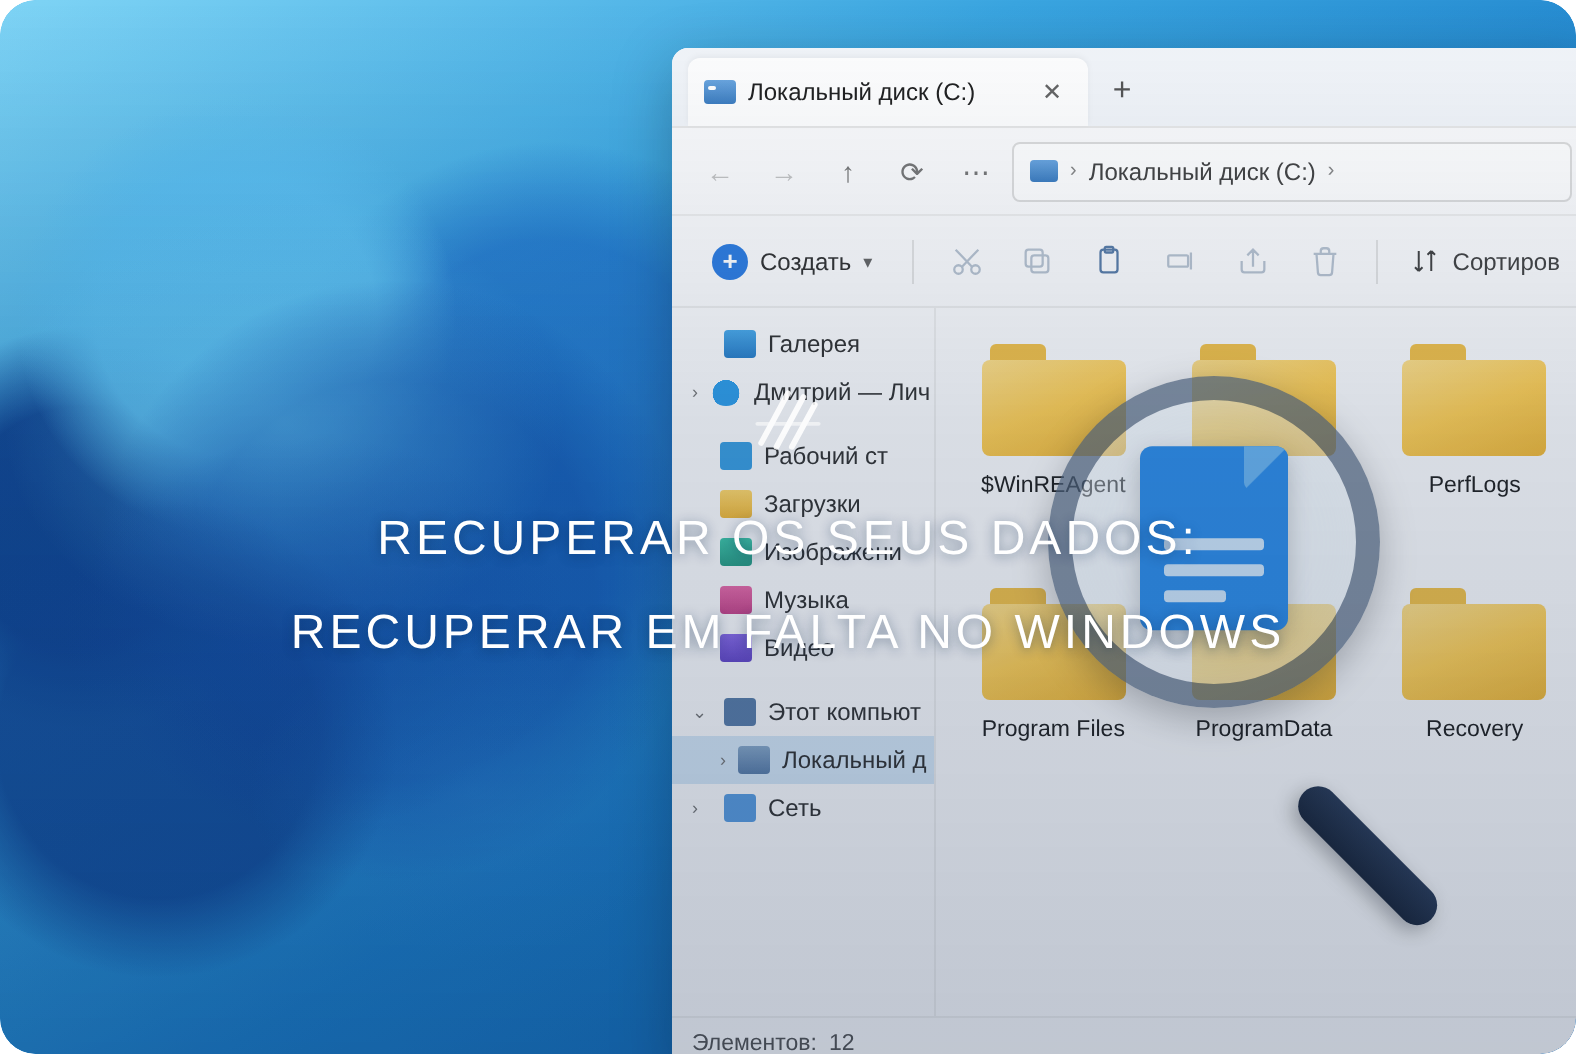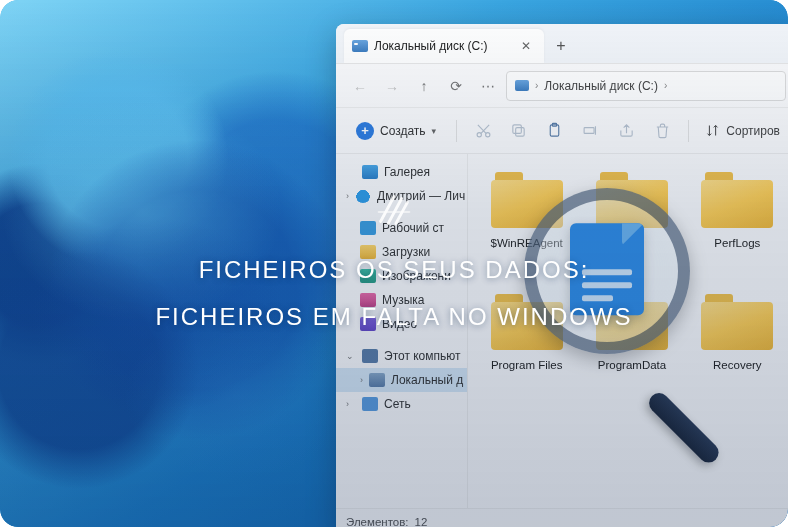--- a/index.html
+++ b/index.html
@@ -434,18 +434,18 @@
       <svg viewBox="0 0 48 48">
         <g fill="none" stroke="#ffffff" stroke-width="3" stroke-linecap="round" opacity="0.95">
           <path d="M10 36 L24 10"></path>
           <path d="M18 38 L32 12"></path>
           <path d="M26 38 L38 16"></path>
           <path d="M8 26 L40 26" stroke-width="2" opacity="0.6"></path>
         </g>
       </svg>
     </div>
     <div class="headline">
-      <div>FICHEIROS OS SEUS DADOS:</div>
-      <div>FICHEIROS EM FALTA NO WINDOWS</div>
+      <div>RECUPERAR OS SEUS DADOS:</div>
+      <div>RECUPERAR EM FALTA NO WINDOWS</div>
     </div>
   </div>
 
 </div>
 
 </body></html>

